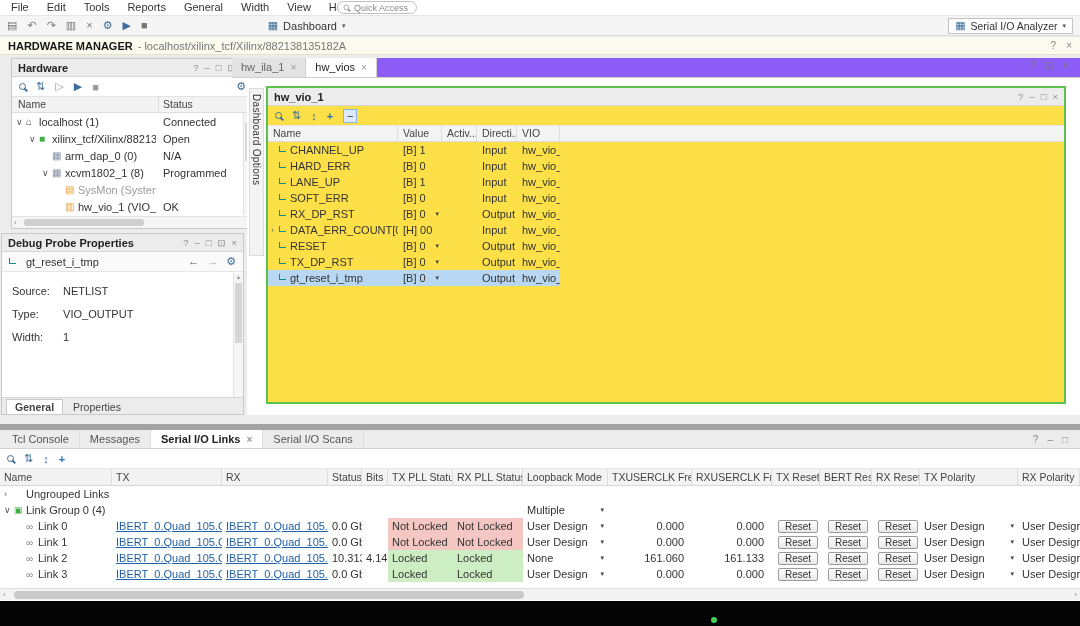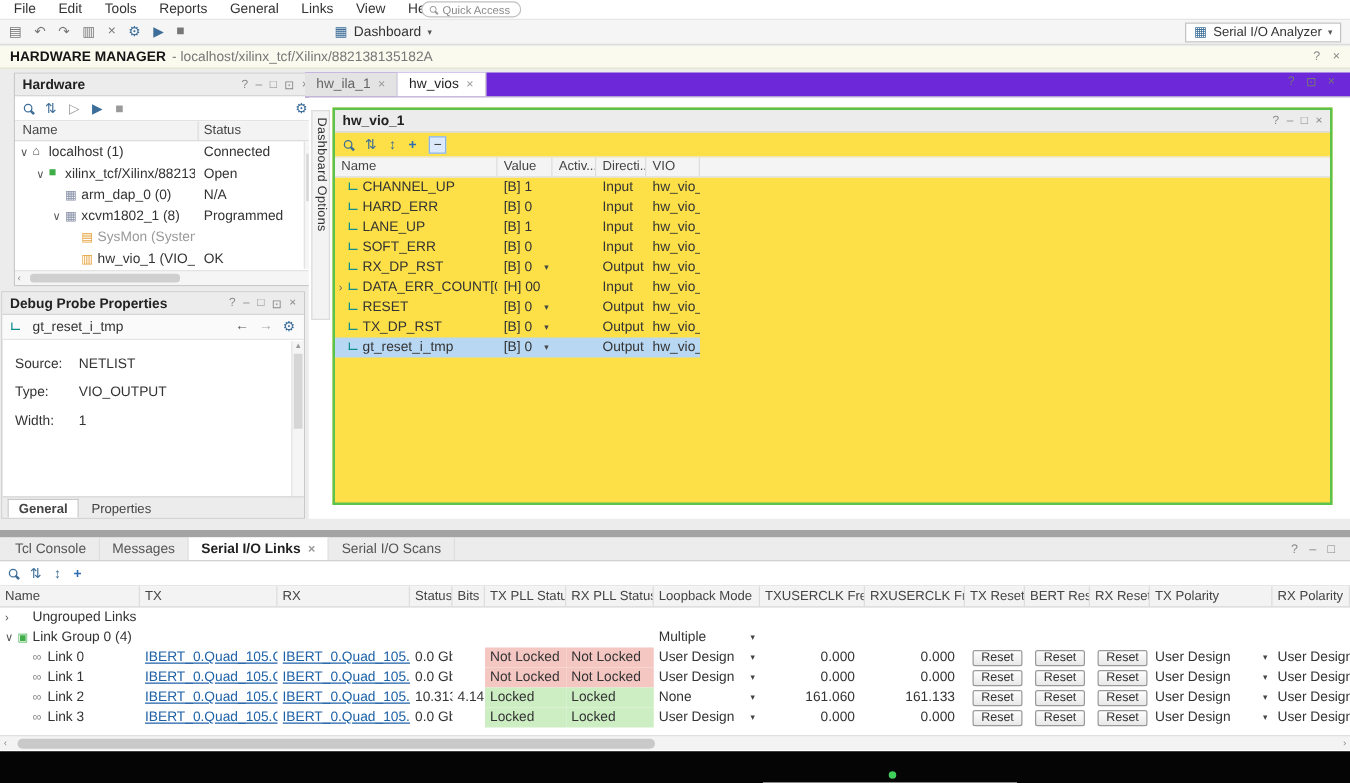--- a/index.html
+++ b/index.html
@@ -71,21 +71,21 @@
   .panel-dp{left:1px;top:233px;width:243px;height:182px}
   .dp-probe{height:20px;background:#fafafa;border-bottom:1px solid #e6e6e6;display:flex;align-items:center;gap:6px;padding:0 7px}
   .dp-acts{margin-left:auto;display:flex;gap:8px;color:#3d6e99;font-size:11px}
   .dp-body{padding:13px 10px;display:flex;flex-direction:column;gap:11px}
   .dp-label{display:inline-block;width:48px;color:#333}
   .dp-tabs{position:absolute;left:0;bottom:0;right:0;height:17px;background:#ececec;border-top:1px solid #d6d6d6;display:flex;align-items:flex-end;padding-left:4px;gap:2px}
   .dp-tab{padding:1px 8px;color:#444;font-size:10.5px}
   .dp-tab.active{background:#fff;border:1px solid #c9c9c9;border-bottom:none;font-weight:bold}
 
   
-  .edit-tabs{position:absolute;left:244px;top:58px;right:0;height:20px;background:#6d28d9;border-bottom:1px solid #cfcfcf;display:flex}
+  .edit-tabs{position:absolute;left:232px;top:58px;right:0;height:20px;background:#8b5cf6;border-bottom:1px solid #cfcfcf;display:flex}
   .etab{padding:0 9px;line-height:19px;border-right:1px solid #d2d2d2;background:#e3e3e3;color:#666;display:flex;align-items:center;gap:6px}
   .etab[data-active="true"]{background:#fff;color:#222}
   .tabx{display:none;color:#999;font-size:10px}
   .tabx[data-show="true"]{display:inline}
   .tabx::after{content:"×"}
   .edit-ctrls{position:absolute;right:12px;top:60px;display:flex;gap:9px;color:#777;font-size:10px}
   .edit-body{position:absolute;left:247px;top:78px;right:0;height:337px;background:#fff}
   .vstrip{position:absolute;left:2px;top:10px;width:15px;height:168px;background:#f3f3f3;border:1px solid #dcdcdc;writing-mode:vertical-rl;font-size:10px;color:#333;padding:5px 1px 0 1px;letter-spacing:.3px;overflow:hidden}
   .vio-box{position:absolute;left:19px;top:8px;width:800px;height:318px;border:2px solid var(--dashboard_border,#5bc24c);background:#fde047}
   .vio-tools{height:20px;border-bottom:1px solid #e6e6e6;display:flex;align-items:center;gap:10px;padding:0 7px;color:#3d6e99}
@@ -149,21 +149,21 @@
         <span class="menu-item">File</span>
 
         <span class="menu-item">Edit</span>
 
         <span class="menu-item">Tools</span>
 
         <span class="menu-item">Reports</span>
 
         <span class="menu-item">General</span>
 
-        <span class="menu-item">Links</span>
+        <span class="menu-item">Width</span>
 
         <span class="menu-item">View</span>
 
         <span class="menu-item">Help</span>
       </div>
     <div class="quick">
       <span class="mag sm"></span>
       <span>Quick Access</span>
     </div>
   </div>

